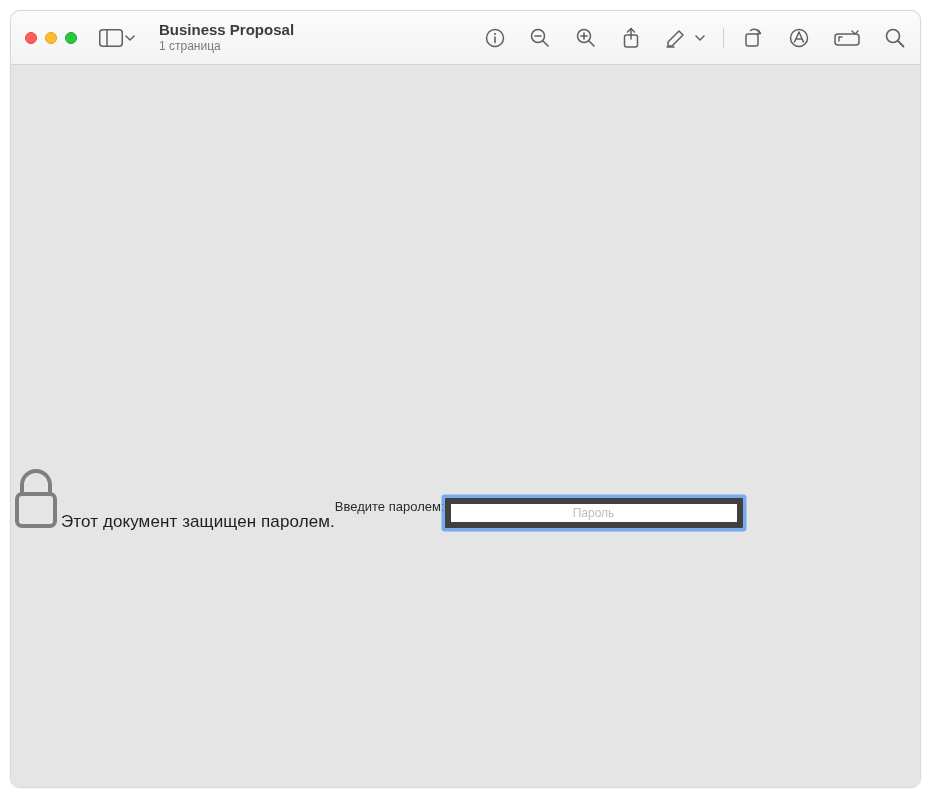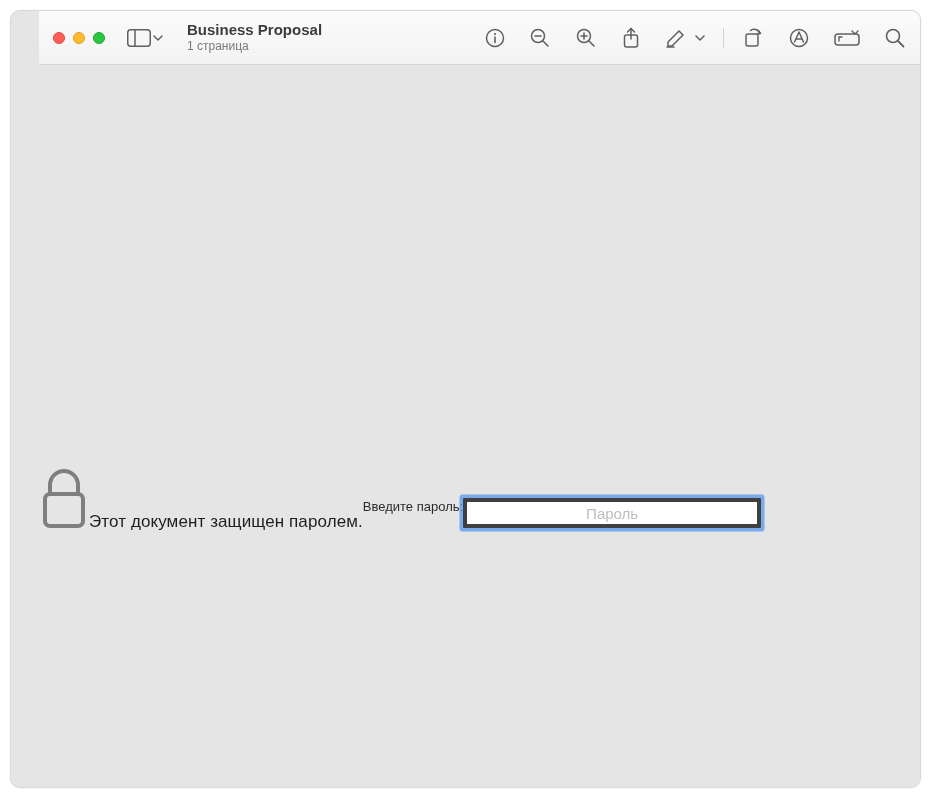--- a/index.html
+++ b/index.html
@@ -2,21 +2,20 @@
 <html><head>
 <meta charset="utf-8">
 <style>
   * { box-sizing: border-box; margin: 0; padding: 0; }
   html, body { width: 931px; height: 798px; overflow: hidden; font-family: -apple-system, "Helvetica Neue", Arial, sans-serif; background: #fff; }
   .window {
     width: 911px; height: 778px; margin: 10px;
     border: 1px solid #d9d9d9; border-radius: 10px; overflow: hidden;
     background: #e5e5e5; display: flex; flex-direction: column;
     box-shadow: 0 0 0 0.5px rgba(0,0,0,0.05);
-    padding-left: 28px;
   }
   
   .toolbar {
     height: 54px; background: linear-gradient(#fbfbfb,#f3f3f3);
     border-bottom: 1px solid #d4d4d4;
     display: flex; align-items: center; padding: 0 14px; gap: 10px;
   }
   .traffic-lights { display: flex; gap: 8px; align-items: center; margin-right: 12px; }
   .tl { width: 12px; height: 12px; border-radius: 50%; }
   .tl.red { background: #ff5f57; border: 0.5px solid #e44741; }
@@ -40,22 +39,22 @@
   }
   .lock-icon { color: #7f7f7f; }
   .msg-primary {
     margin-top: 42px; font-size: 17px; color: #1f1f1f; letter-spacing: 0.1px;
   }
   .msg-secondary {
     margin-top: 10px; font-size: 13px; color: #2b2b2b;
   }
   .pw-input {
     margin-top: 24px; width: 298px; height: 30px;
-    font-size: 15px; text-align: center; color: #333;
-    background: #fff; border: 4px solid #404040; border-radius: 1px;
+    font-size: 12px; text-align: center; color: #333;
+    background: #fff; border: 6px solid #404040; border-radius: 1px;
     outline: none; box-shadow: 0 0 0 3.5px rgba(83,151,236,0.75);
   }
   .pw-input::placeholder { color: #bdbdbd; }
 </style>
 </head>
 <body>
 
 <div class="window">
 
   <div class="toolbar">
@@ -153,17 +152,17 @@
   </div>
 
   <div class="content">
     <div class="lock-icon">
       <svg width="50" height="64" viewBox="0 0 50 64">
         <path d="M11 27 V18 a14 14 0 0 1 28 0 V27" fill="none" stroke="#7f7f7f" stroke-width="4" stroke-linecap="round"></path>
         <rect x="6" y="27" width="38" height="32" rx="5" fill="none" stroke="#7f7f7f" stroke-width="4"></rect>
       </svg>
     </div>
     <div class="msg-primary">Этот документ защищен паролем.</div>
-    <div class="msg-secondary">Введите пароль:</div>
+    <div class="msg-secondary">Введите паролем:</div>
     <input type="password" class="pw-input" placeholder="Пароль" style="">
   </div>
 
 </div>
 
 </body></html>

